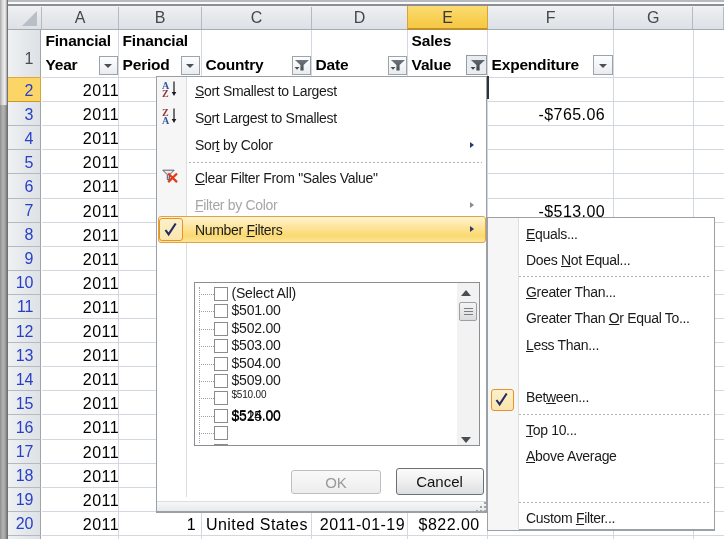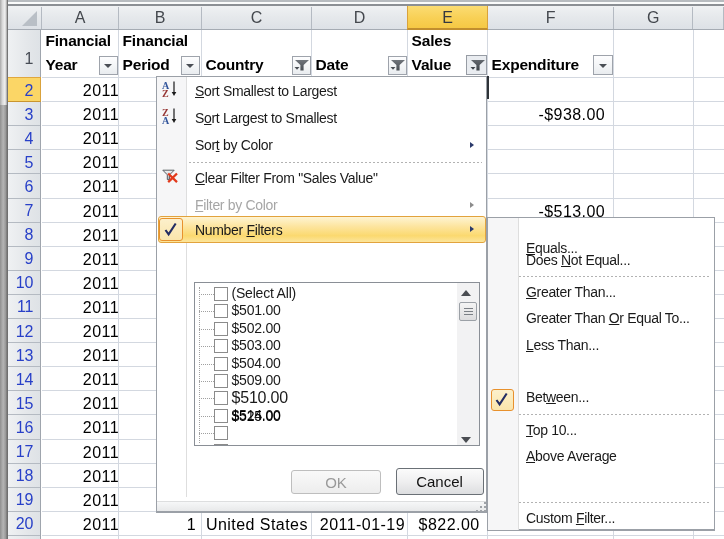--- a/index.html
+++ b/index.html
@@ -178,21 +178,21 @@
 <div class="ct" style="left:41.5px;top:293.9px;width:77.5px;height:24px;line-height:24.4px;text-align:right">2011</div>
 <div class="ct" style="left:41.5px;top:318.0px;width:77.5px;height:24px;line-height:24.4px;text-align:right">2011</div>
 <div class="ct" style="left:41.5px;top:342.1px;width:77.5px;height:24px;line-height:24.4px;text-align:right">2011</div>
 <div class="ct" style="left:41.5px;top:366.2px;width:77.5px;height:24px;line-height:24.4px;text-align:right">2011</div>
 <div class="ct" style="left:41.5px;top:390.3px;width:77.5px;height:24px;line-height:24.4px;text-align:right">2011</div>
 <div class="ct" style="left:41.5px;top:414.4px;width:77.5px;height:24px;line-height:24.4px;text-align:right">2011</div>
 <div class="ct" style="left:41.5px;top:438.5px;width:77.5px;height:24px;line-height:24.4px;text-align:right">2011</div>
 <div class="ct" style="left:41.5px;top:462.6px;width:77.5px;height:24px;line-height:24.4px;text-align:right">2011</div>
 <div class="ct" style="left:41.5px;top:486.7px;width:77.5px;height:24px;line-height:24.4px;text-align:right">2011</div>
 <div class="ct" style="left:41.5px;top:510.8px;width:77.5px;height:24px;line-height:24.4px;text-align:right">2011</div>
-<div class="ct" style="left:487.7px;top:101.1px;width:117.5px;height:24px;line-height:24.4px;text-align:right">-$938.00</div>
+<div class="ct" style="left:487.7px;top:101.1px;width:117.5px;height:24px;line-height:24.4px;text-align:right">-$765.06</div>
 <div class="ct" style="left:487.7px;top:197.5px;width:117.5px;height:24px;line-height:24.4px;text-align:right">-$513.00</div>
 <div class="ct" style="left:118.6px;top:510.8px;width:77.5px;height:24px;line-height:24.4px;text-align:right">1</div>
 <div class="ct" style="left:206px;top:510.8px;height:24px;line-height:24.4px">United States</div>
 <div class="ct" style="left:311.5px;top:510.8px;width:93.5px;height:24px;line-height:24.4px;text-align:right">2011-01-19</div>
 <div class="ct" style="left:407.6px;top:510.8px;width:72px;height:24px;line-height:24.4px;text-align:right">$822.00</div>
 <div class="abs" style="left:156px;top:76px;width:330.5px;height:437px;background:#fff;
 border:1px solid #9BA0A7;border-bottom-width:2px">
 <div class="abs" style="left:0;top:0;width:28.5px;height:140px;background:#F6F6F7"></div>
 <div class="abs" style="left:28.5px;top:0;width:1px;height:420px;background:#DEDEDE"></div>
 <div class="abs" style="left:0;top:423.5px;width:328.5px;height:10px;background:linear-gradient(180deg,#F6F7F8,#E8E9EA);border-top:1px solid #DDDEDF"></div>
@@ -227,21 +227,21 @@
 <div class="abs" style="left:19.5px;top:56.7px;width:14px;height:14px;border:1px solid #8B8B8B;background:#fff"></div>
 <div class="abs" style="left:37px;top:54.7px;font-size:14px;letter-spacing:-0.2px;color:#1a1a1a">$503.00</div>
 <div class="abs" style="left:4px;top:81.1px;width:15px;border-top:1px dotted #A0A0A0"></div>
 <div class="abs" style="left:19.5px;top:74.1px;width:14px;height:14px;border:1px solid #8B8B8B;background:#fff"></div>
 <div class="abs" style="left:37px;top:72.1px;font-size:14px;letter-spacing:-0.2px;color:#1a1a1a">$504.00</div>
 <div class="abs" style="left:4px;top:98.5px;width:15px;border-top:1px dotted #A0A0A0"></div>
 <div class="abs" style="left:19.5px;top:91.5px;width:14px;height:14px;border:1px solid #8B8B8B;background:#fff"></div>
 <div class="abs" style="left:37px;top:89.5px;font-size:14px;letter-spacing:-0.2px;color:#1a1a1a">$509.00</div>
 <div class="abs" style="left:4px;top:115.9px;width:15px;border-top:1px dotted #A0A0A0"></div>
 <div class="abs" style="left:19.5px;top:108.9px;width:14px;height:14px;border:1px solid #8B8B8B;background:#fff"></div>
-<div class="abs" style="left:37px;top:106.9px;font-size:16px;letter-spacing:-0.2px;color:#1a1a1a">$510.00</div>
+<div class="abs" style="left:37px;top:106.9px;font-size:10px;letter-spacing:-0.2px;color:#1a1a1a">$510.00</div>
 <div class="abs" style="left:4px;top:133.3px;width:15px;border-top:1px dotted #A0A0A0"></div>
 <div class="abs" style="left:19.5px;top:126.3px;width:14px;height:14px;border:1px solid #8B8B8B;background:#fff"></div>
 <div class="abs" style="left:37px;top:124.3px;font-size:14px;letter-spacing:-0.2px;color:#1a1a1a">$514.00</div>
 <div class="abs" style="left:4px;top:150.7px;width:15px;border-top:1px dotted #A0A0A0"></div>
 <div class="abs" style="left:19.5px;top:143.7px;width:14px;height:14px;border:1px solid #8B8B8B;background:#fff"></div>
 <div class="abs" style="left:37px;top:125px;font-size:14px;letter-spacing:-0.2px;color:#000000">$525.00</div>
 
 <div class="abs" style="left:19.5px;top:161.1px;width:14px;height:14px;border:1px solid #8B8B8B;background:#fff"></div>
 <div class="abs" style="left:4px;top:4px;width:1px;height:156px;border-left:1px dotted #A0A0A0"></div>
 <div class="abs" style="left:262px;top:0;width:22.5px;height:162px;background:#F2F2F3"></div>
@@ -264,21 +264,21 @@
       <rect x="7" y="9" width="2" height="2" fill="#9FA3A8"></rect>
       <rect x="11" y="1" width="2" height="2" fill="#9FA3A8"></rect>
       <rect x="11" y="5" width="2" height="2" fill="#9FA3A8"></rect>
       <rect x="11" y="9" width="2" height="2" fill="#9FA3A8"></rect>
     </svg>
 </div>
 <div class="abs" style="left:487px;top:216.5px;width:227.5px;height:314.5px;background:#fff;
 border:1px solid #9BA0A7;border-bottom-width:2px">
 <div class="abs" style="left:0;top:0;width:29.5px;height:312px;background:#F6F6F7"></div>
 <div class="abs" style="left:29.5px;top:0;width:1px;height:312px;background:#DEDEDE"></div>
-<div class="mi" style="top:20px;height:20px;line-height:20px"><u>E</u>quals...</div>
+<div class="mi" style="top:6px;height:20px;line-height:20px"><u>E</u>quals...</div>
 <div class="mi" style="top:32.8px;height:20px;line-height:20px">Does <u>N</u>ot Equal...</div>
 <div class="sep" style="top:58.0px;left:31px"></div>
 <div class="mi" style="top:64.5px;height:20px;line-height:20px"><u>G</u>reater Than...</div>
 <div class="mi" style="top:90.8px;height:20px;line-height:20px">Greater Than <u>O</u>r Equal To...</div>
 <div class="mi" style="top:117.3px;height:20px;line-height:20px"><u>L</u>ess Than...</div>
 <div class="mi" style="top:169.8px;height:20px;line-height:20px">Bet<u>w</u>een...</div>
 <div class="sep" style="top:196.5px;left:31px"></div>
 <div class="mi" style="top:202.5px;height:20px;line-height:20px"><u>T</u>op 10...</div>
 <div class="mi" style="top:228.5px;height:20px;line-height:20px"><u>A</u>bove Average</div>
 <div class="sep" style="top:284.0px;left:31px"></div>

